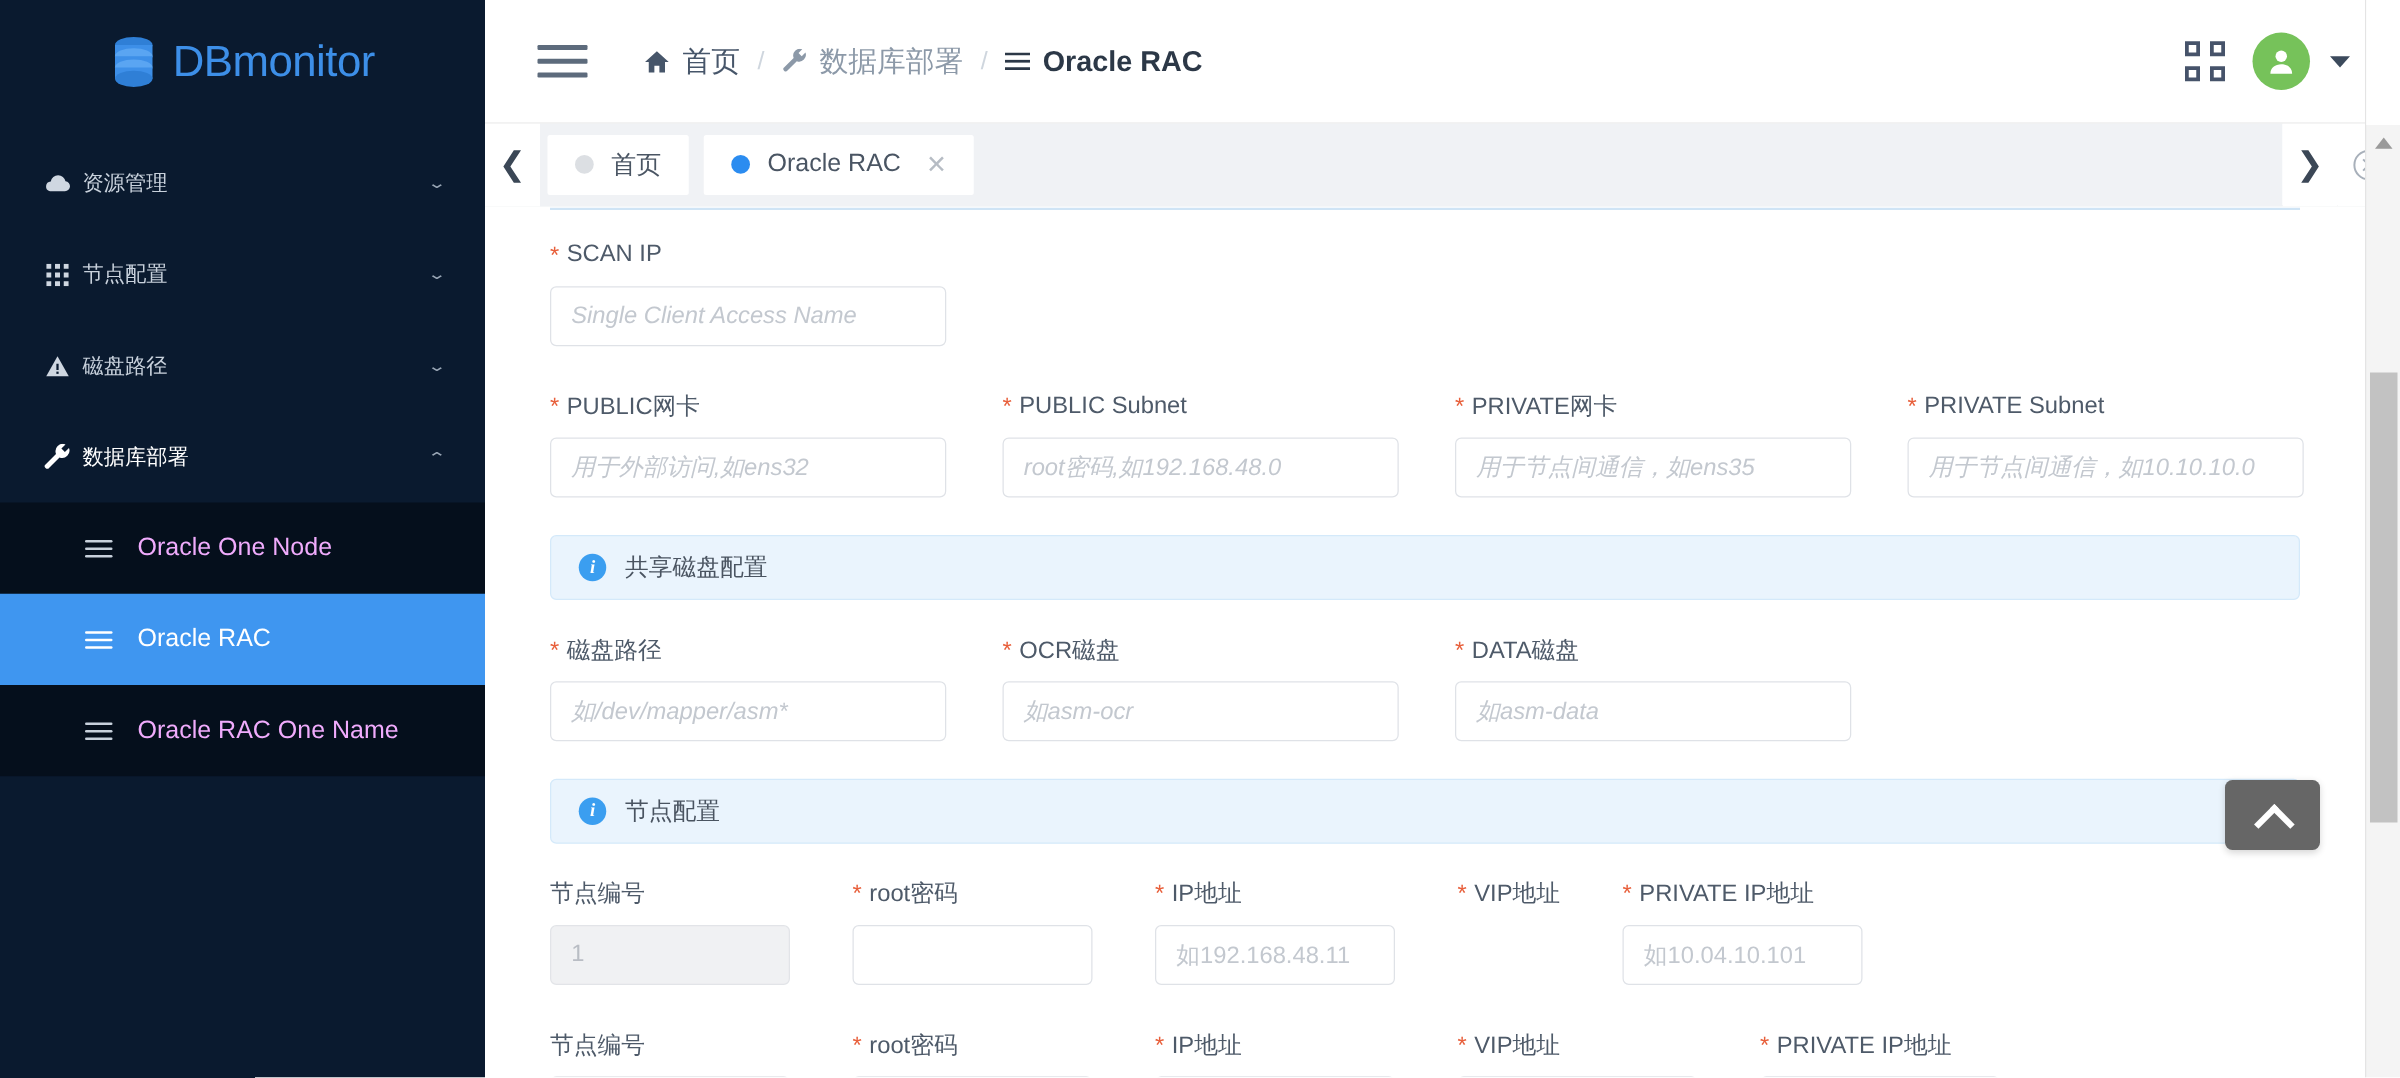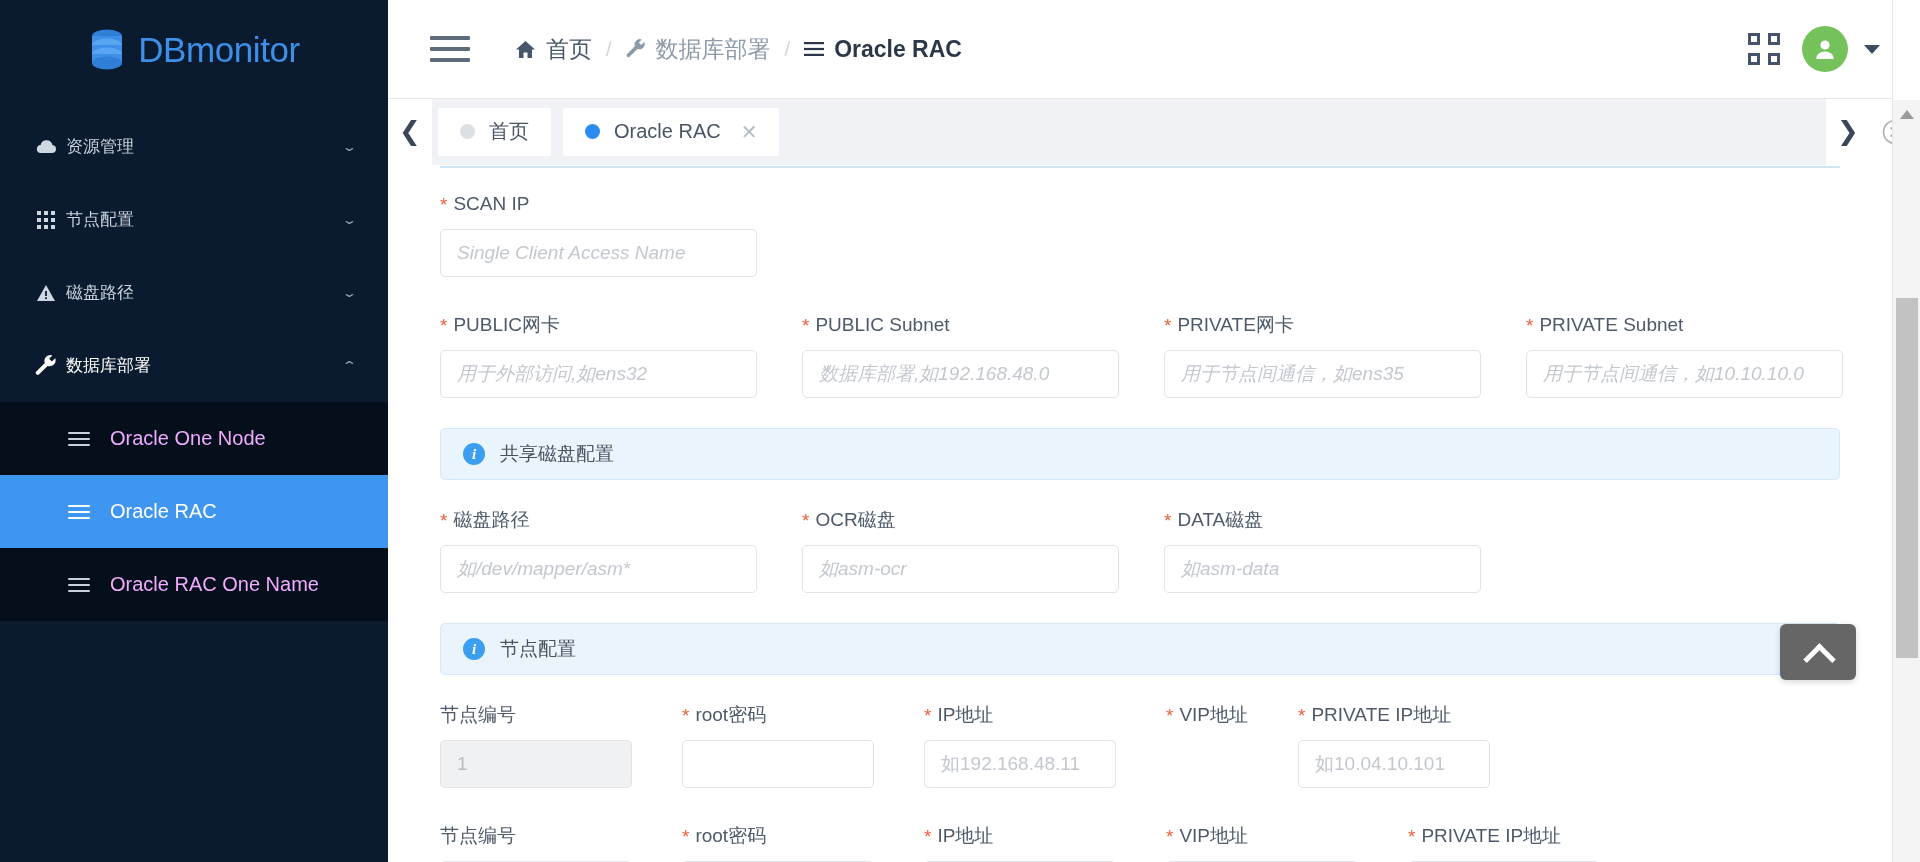--- a/index.html
+++ b/index.html
@@ -456,21 +456,21 @@
               <span>PUBLIC网卡</span>
             </div>
             <div class="input w-big">用于外部访问,如ens32</div>
           </div>
           <div class="col-gap"></div>
           <div class="field">
             <div class="field-label">
               <span class="req">*</span>
               <span>PUBLIC Subnet</span>
             </div>
-            <div class="input w-big">数据库部署,如192.168.48.0</div>
+            <div class="input w-big">root密码,如192.168.48.0</div>
           </div>
           <div class="col-gap"></div>
           <div class="field">
             <div class="field-label">
               <span class="req">*</span>
               <span>PRIVATE网卡</span>
             </div>
             <div class="input w-big">用于节点间通信，如ens35</div>
           </div>
           <div class="col-gap"></div>

